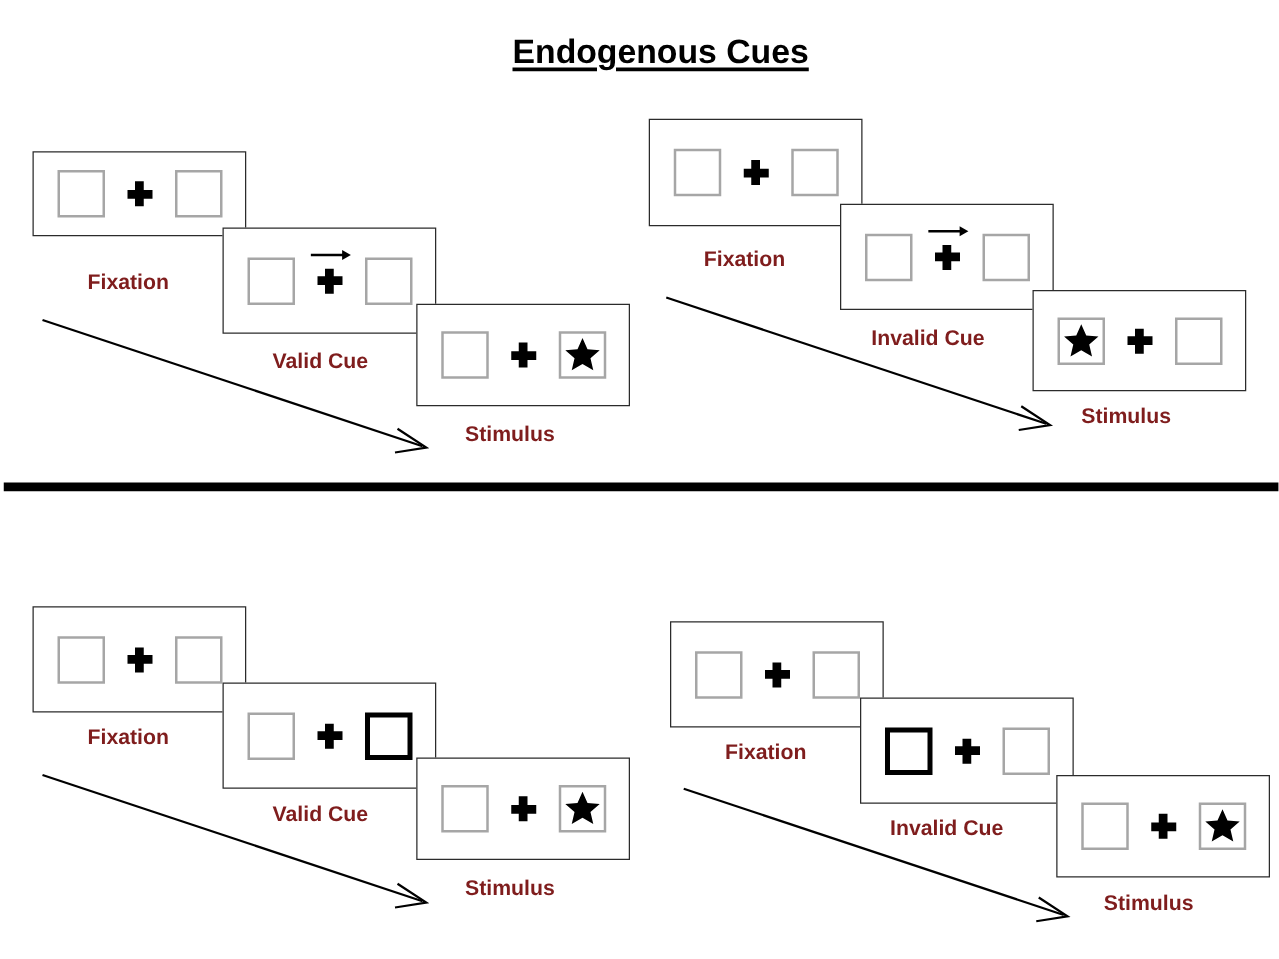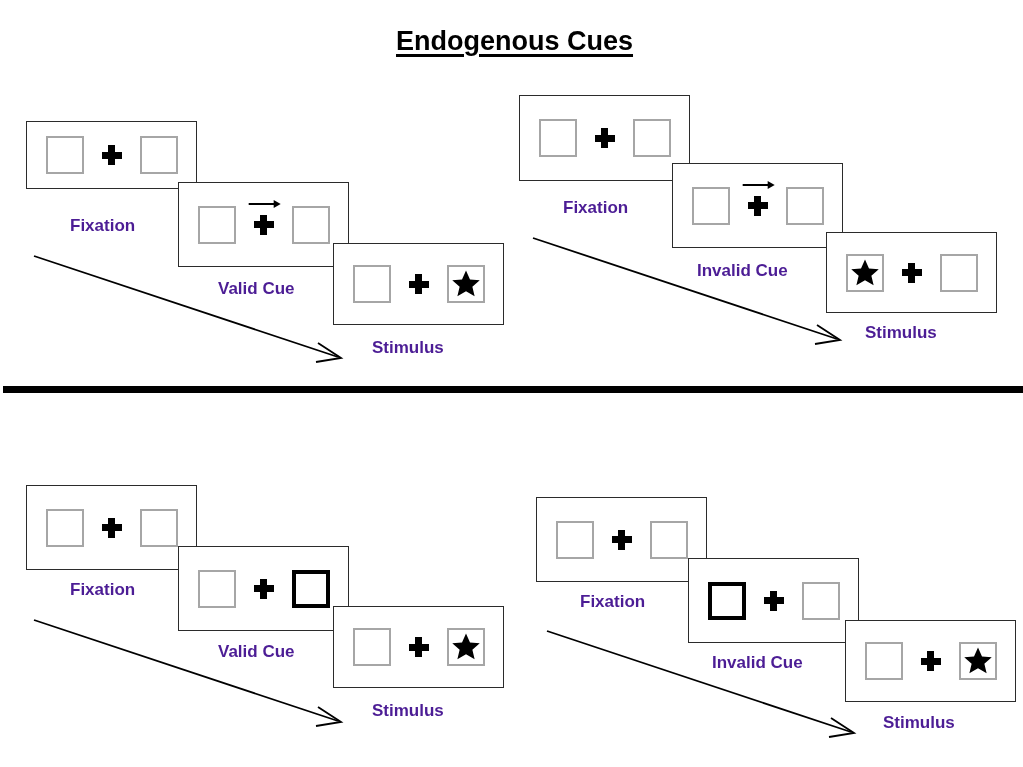--- a/index.html
+++ b/index.html
@@ -113,36 +113,36 @@
     flex: 0 0 auto;
     display: flex;
     align-items: center;
     justify-content: center;
   }
   
   .caption {
     position: absolute;
     font-weight: bold;
     font-size: 17px;
-    color: #4c1d95;
+    color: #7f1d1d;
     white-space: nowrap;
   }
   
   .seq-arrow {
     position: absolute;
     pointer-events: none;
   }
   .seq-arrow svg { display: block; overflow: visible; }
 </style>
 </head>
 <body>
 
 <div id="root">
 
-  <div class="section-title" style="left:396px; top:26px;">Endogenous Cues</div>
+  <div class="section-title" style="left:410px; top:26px;">Endogenous Cues</div>
 
   <div>
 
     <div class="panel" style="left:26px; top:121px; width:171px; height:68px;">
       <div class="panel-inner">
         <div class="box"></div>
         <div class="fixwrap">
           <div class="fixcross"></div>
         </div>
         <div class="box"></div>

